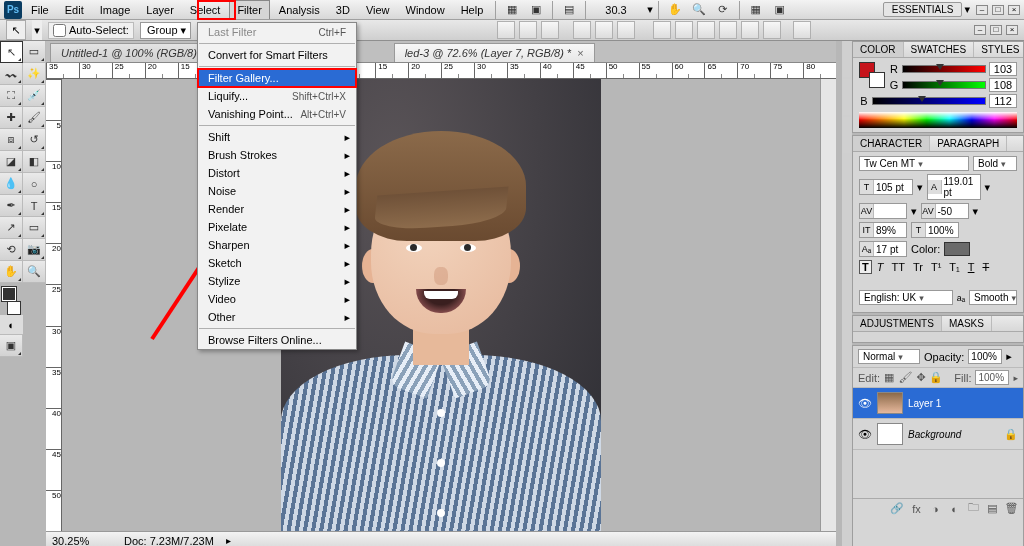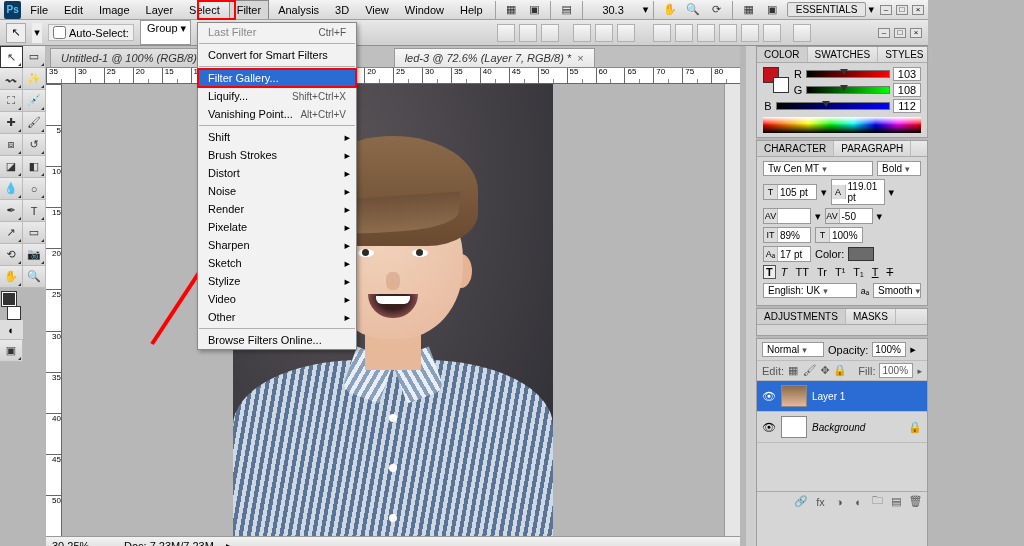--- a/index.html
+++ b/index.html
@@ -1,34 +1,34 @@
 <!DOCTYPE html>
 <html><head>
 <meta charset="utf-8">
 <style>
 * { margin: 0; padding: 0; box-sizing: border-box; font-family: 'Segoe UI', Tahoma, sans-serif; font-size: 11px; user-select: none; }
 html, body { width: 1024px; height: 546px; overflow: hidden; background: #b7b7b7; }
-.app { width: 928px; height: 546px; position: relative; display: flex; flex-direction: column; background: #b7b7b7; }
+.app { width: 1024px; height: 546px; position: relative; display: flex; flex-direction: column; background: #b7b7b7; }
 
 
 .menubar { height: 22px; background: linear-gradient(#f3f3f3,#d8d8d8); display: flex; align-items: center; padding: 0 4px; gap: 2px; border-bottom: 1px solid #a0a0a0; }
 .ps-logo { width: 18px; height: 18px; background: #0a3c61; color: #63bdf5; display: flex; align-items: center; justify-content: center; font-weight: bold; border-radius: 2px; font-size: 10px;}
 .menubar .mi { padding: 3px 7px; cursor: default; }
 .menubar .mi.open { background: #d6d6d6; border-top: 1px solid #888; border-left:1px solid #888; border-right:1px solid #888; }
 .menubar .iconbtn { width: 20px; height: 18px; margin: 0 1px; display: flex; align-items:center; justify-content:center; border: 1px solid transparent; color:#333;}
 .menubar .sep { width:1px; height: 18px; background: #a0a0a0; margin: 0 3px;}
 .menubar .zoom { width: 40px; display: inline-block; margin-left: 14px; }
 .spacer { flex: 1; }
 .workspace-chip { background: #e5e5e5; border: 1px solid #999; padding: 1px 8px; border-radius: 2px; font-size: 10px; }
 
 
 .optionsbar { height: 26px; background: linear-gradient(#e8e8e8,#cfcfcf); border-bottom: 1px solid #8f8f8f; display: flex; align-items: center; padding: 0 6px; gap: 6px; }
 .optionsbar .ico { width: 20px; height: 20px; display:flex; align-items:center; justify-content:center; border:1px solid #aaa; background:#eee;}
 .autoselect { display:flex; align-items:center; gap:3px; border: 1px solid #bbb; padding: 1px 4px; background:#f0f0f0;}
-.selbox { border:1px solid #999; background:#fff; padding:1px 4px 9px 6px; font-size: 11px;}
+.selbox { border:1px solid #999; background:#fff; padding:1px 4px 1px 6px; font-size: 11px;}
 .opt-icons { display:flex; gap:4px; margin-left: 300px;}
 .opt-icons .ic { width:18px; height:18px; border:1px solid #b0b0b0; background:linear-gradient(#f7f7f7,#ddd);}
 
 
 .body { flex: 1; display: flex; position: relative; }
 .tool-col { width: 23px; display:flex; flex-direction:column; }
 .tool-col.left2 { width: 23px; }
 .tool { width: 23px; height: 22px; background: linear-gradient(#eaeaea,#d2d2d2); border-bottom:1px solid #bbb; border-right:1px solid #bbb; display:flex; align-items:center; justify-content:center; color:#333; position:relative;}
 .tool.sel { background: #fff; border: 1px solid #333;}
 .tool .tri { position:absolute; right:1px; bottom:1px; width:0; height:0; border-left:3px solid transparent; border-bottom:3px solid #333;}
@@ -433,21 +433,21 @@
           <div class="text-opts">
             <span class="on" style="font-weight:bold">T</span>
             <span style="font-style:italic">T</span>
             <span>TT</span>
             <span>Tr</span>
             <span>T¹</span>
             <span>T₁</span>
             <span style="text-decoration:underline">T</span>
             <span style="text-decoration:line-through">Ŧ</span>
           </div>
-          <div class="char-row" style="margin-top:4px">
+          <div class="char-row" style="margin-top:16px">
             <span class="dd" style="flex:1">English: UK</span>
             <span style="font-size:9px">aₐ</span>
             <span class="dd" style="width:48px">Smooth</span>
           </div>
         </div>
       </div>
 
       <div class="panel" style="height:28px; overflow:hidden;">
          <div class="tabs">
            <div class="tab on">ADJUSTMENTS</div>

